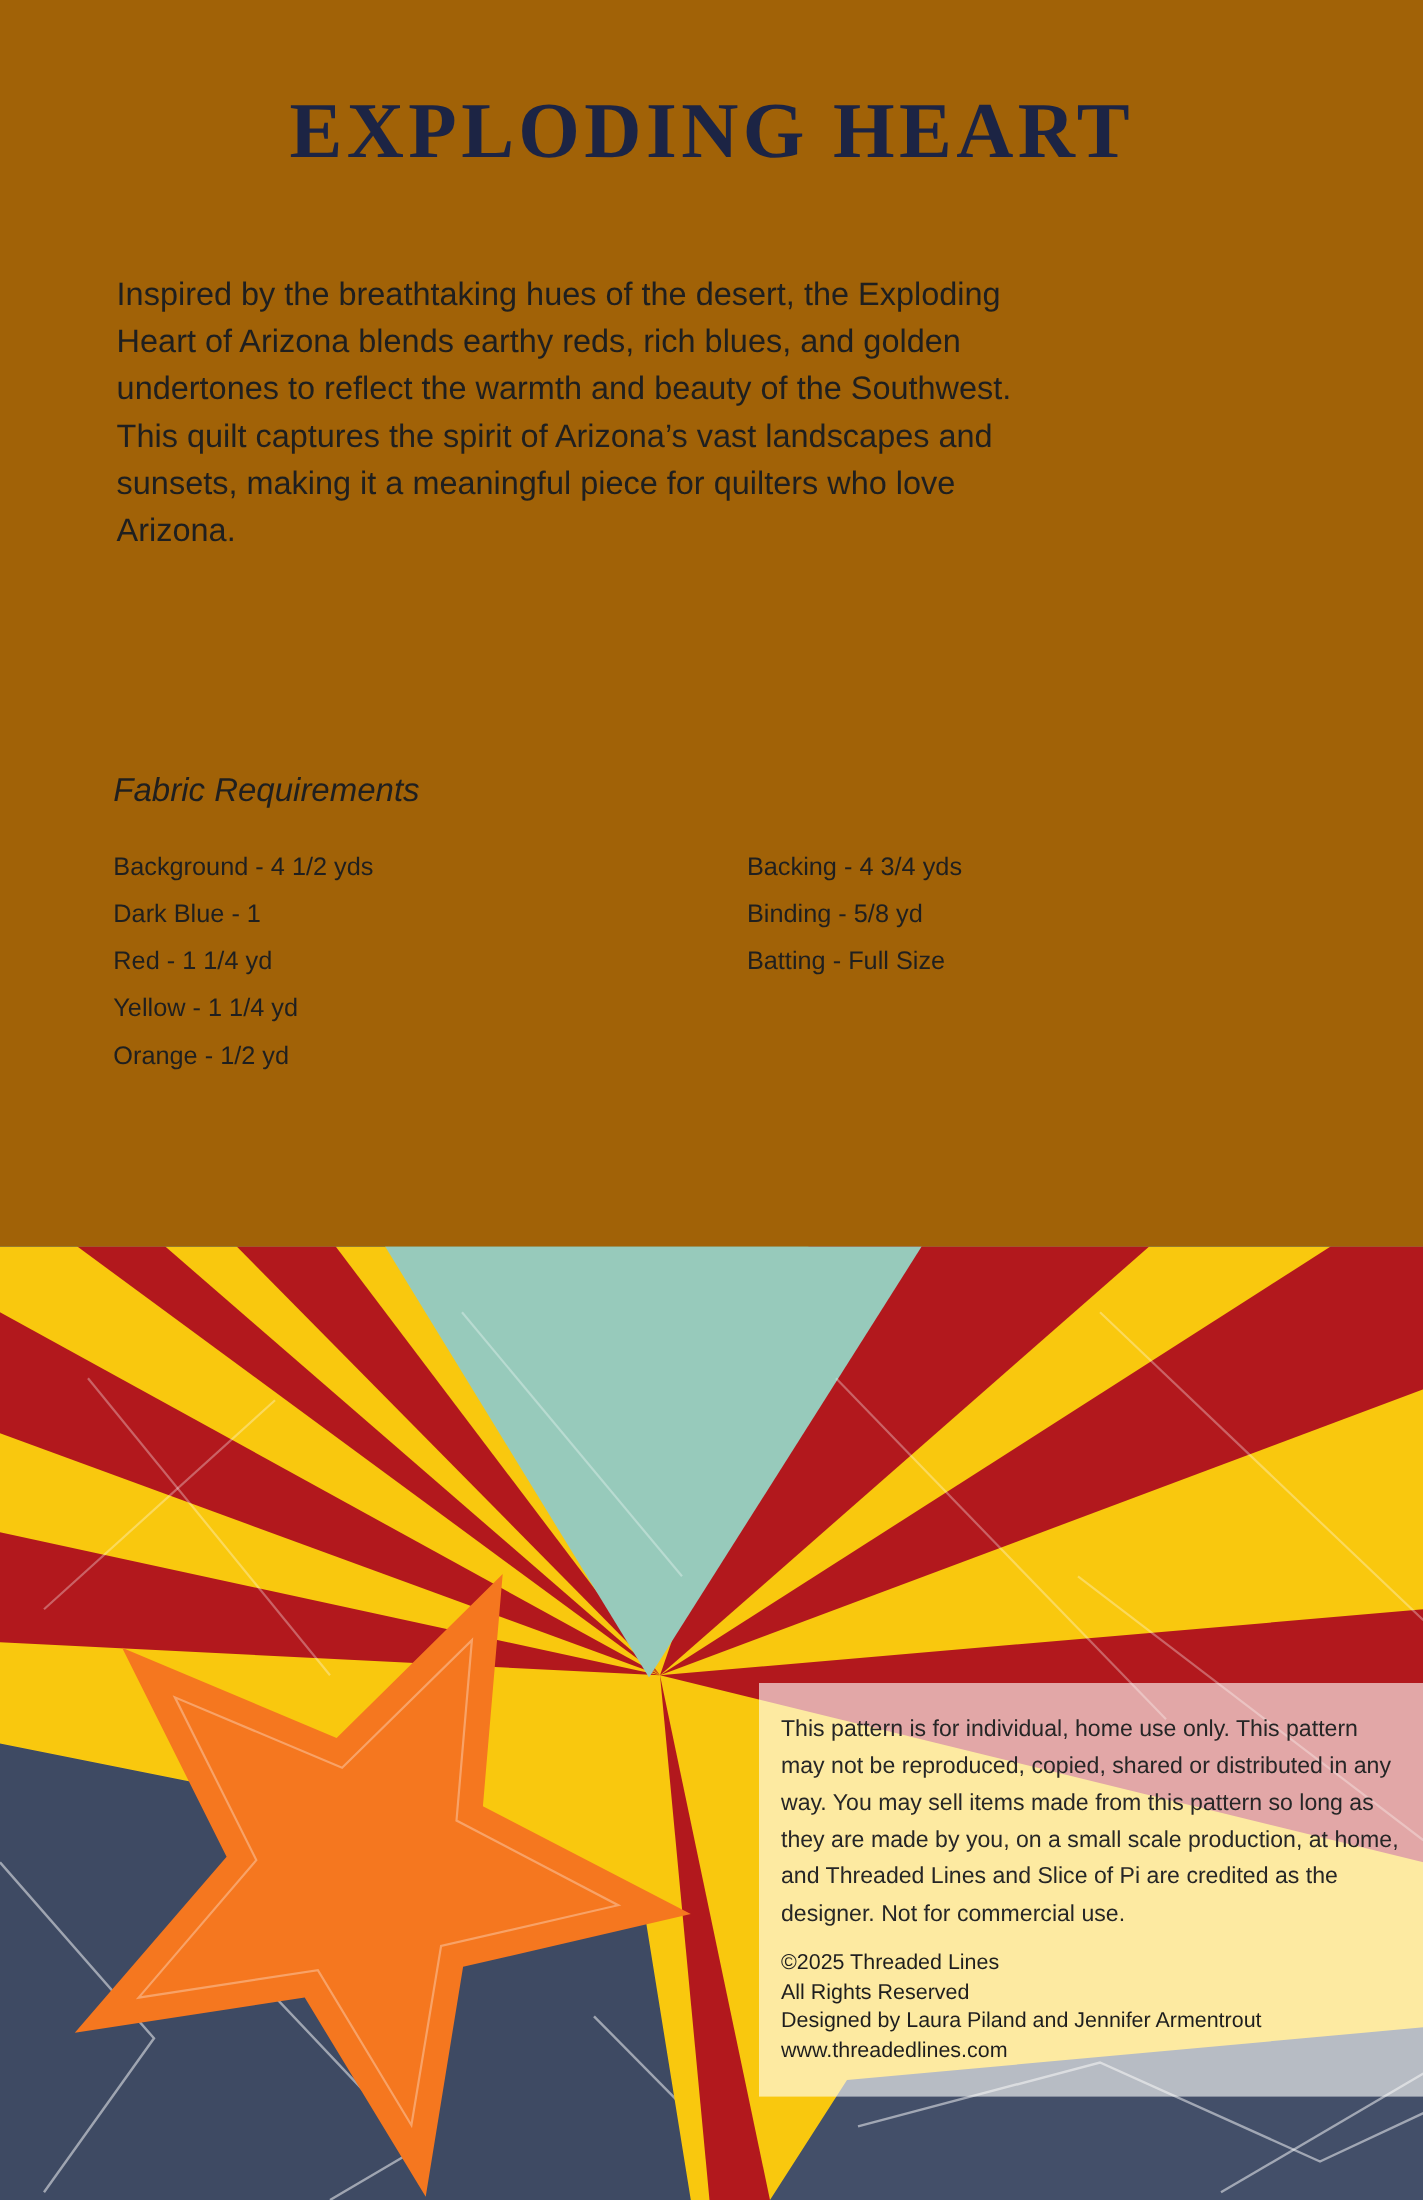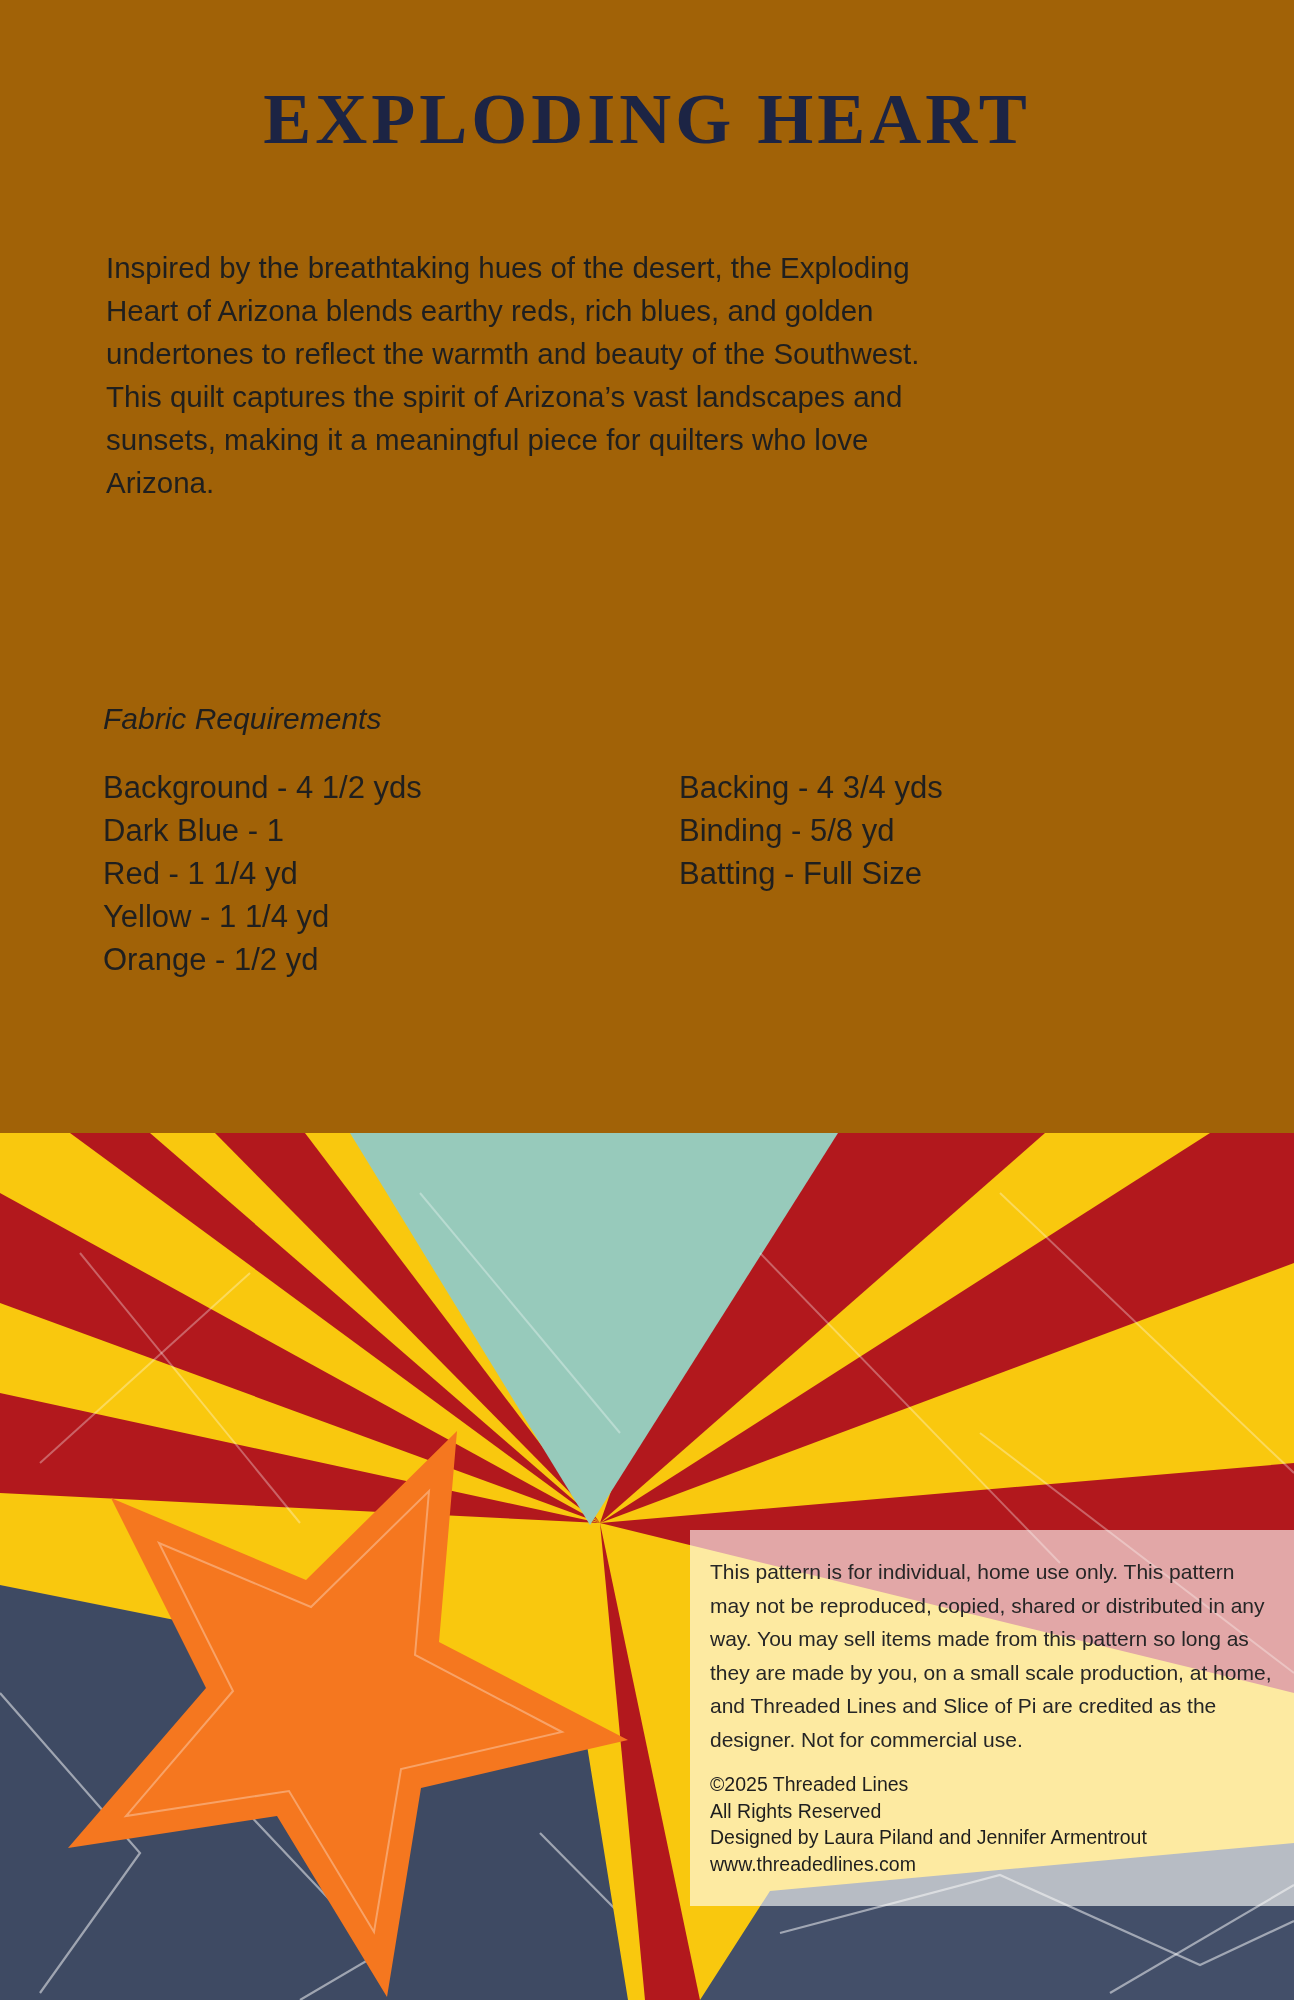--- a/index.html
+++ b/index.html
@@ -30,21 +30,21 @@
     position:absolute;top:702px;left:103px;
     font-size:30px;color:var(--body-text,#1f1f1f);font-style:italic;
   }
   .fabric-cols{
     position:absolute;top:766px;left:103px;right:20px;
     display:flex;flex-direction:row;
   }
   .fabric-col{width:576px;}
   .fabric-col ul{list-style:none;margin:0;padding:0;}
   .fabric-col li{
-    font-size:31px;line-height:43px;
+    font-size:23px;line-height:43px;
     color:var(--body-text,#1f1f1f);
     white-space:nowrap;
   }
   .photo{
     position:absolute;top:1133px;left:0;
     width:1294px;height:867px;
   }
   .photo svg{display:block;width:1294px;height:867px;}
   .stitch{fill:none;stroke:rgba(255,255,255,0.5);stroke-width:2.2px;}
   .stitch-faint{fill:none;stroke:rgba(255,255,255,0.32);stroke-width:2px;}

